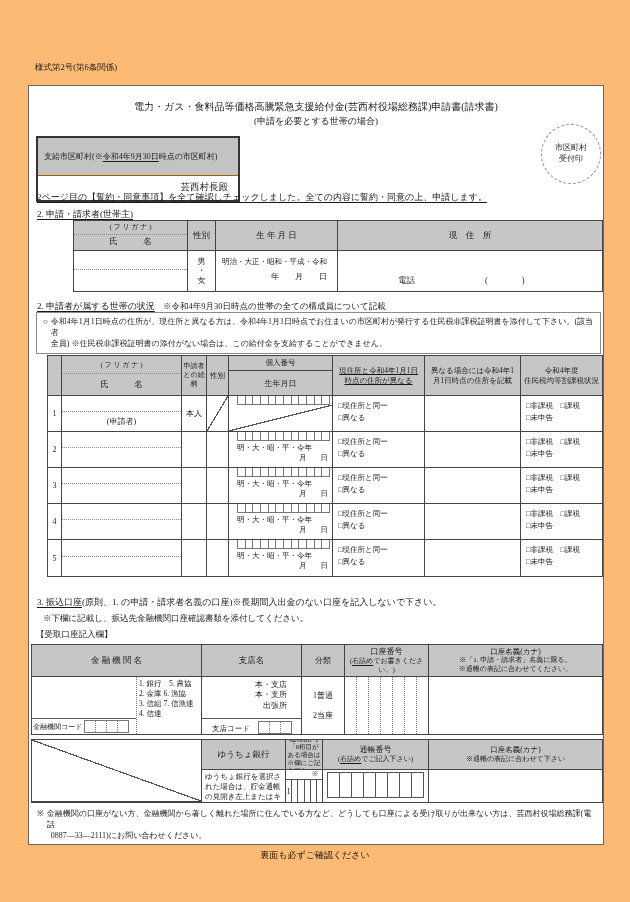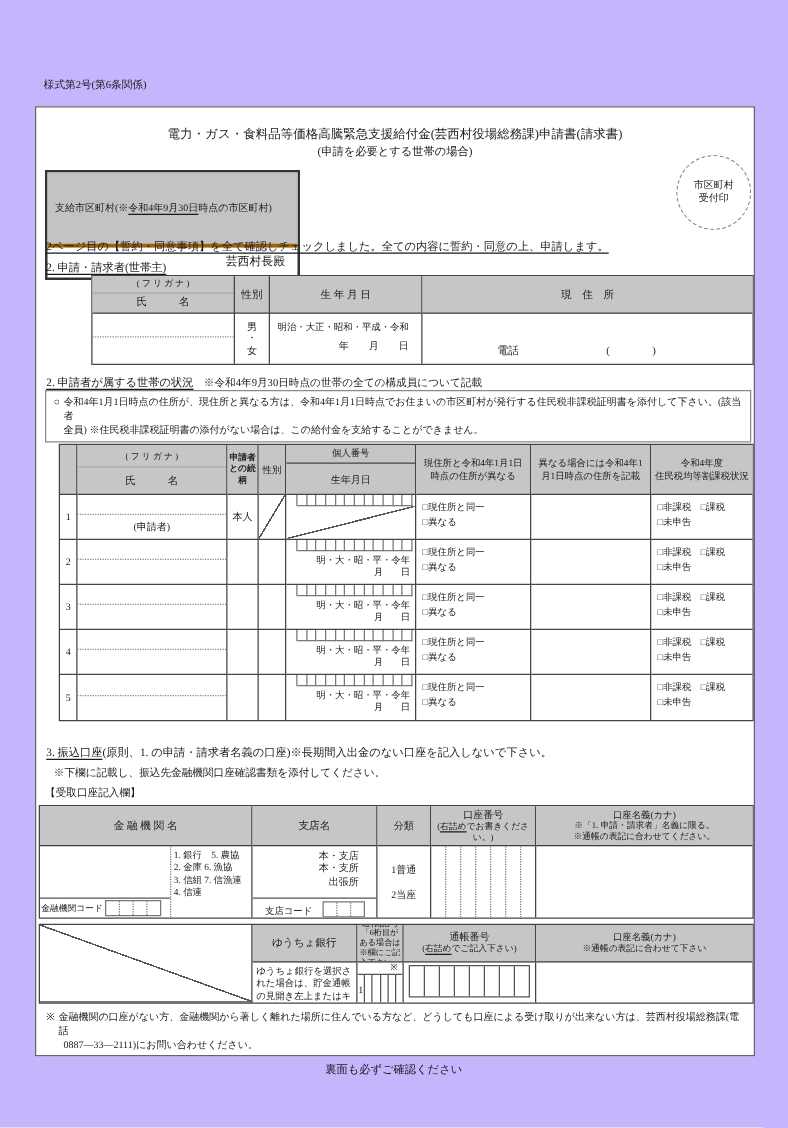--- a/index.html
+++ b/index.html
@@ -1,24 +1,24 @@
 <!DOCTYPE html>
 <html><head>
 <meta charset="utf-8">
 <style>
   html,body{margin:0;padding:0;}
-  .page{position:relative;width:630px;height:902px;background:#c4b5fd;
+  .page{position:relative;width:630px;height:902px;background:#fdba74;
         font-family:"Liberation Serif","DejaVu Serif",serif;color:#1a1a1a;overflow:hidden;}
   .abs{position:absolute;}
   .ctr{text-align:center;width:100%;}
   .ul{text-decoration:underline;text-underline-offset:2px;}
   .outer{position:absolute;left:28px;top:85px;width:574px;height:758px;border:1px solid #666;background:#fff;}
   
   .recipient{position:absolute;left:7px;top:50px;width:200px;border:2px solid #333;}
-  .rc-top{background:#c3c3c3;border-bottom:3px solid #a16207;font-size:8px;padding:23px 6px;}
+  .rc-top{background:#c3c3c3;border-bottom:1px solid #a16207;font-size:8px;padding:13px 6px;}
   .rc-bot{height:17px;font-size:9.5px;text-align:right;padding:5px 10px 2px 0;}
   
   .stamp{position:absolute;left:512px;top:38px;width:58px;height:58px;border:1.5px dashed #8a8a8a;
          border-radius:50%;display:flex;flex-direction:column;align-items:center;justify-content:center;
          font-size:8px;line-height:1.35;color:#222;}
   
   .grid{display:grid;border:1px solid #444;background:#fff;}
   .grid>div{border-right:1px solid #444;border-bottom:1px solid #444;position:relative;overflow:hidden;}
   .grid>div.lc{border-right:none;}
   .grid>div.lr{border-bottom:none;}
@@ -29,21 +29,21 @@
   .namecell{display:flex;flex-direction:column;}
   .namecell .fu{flex:1;border-bottom:1px dotted #8a8a8a;display:flex;align-items:center;justify-content:center;font-size:7px;}
   .namecell .nm{flex:1.2;display:flex;align-items:center;justify-content:center;font-size:8.5px;}
   
   .diag-down{background:linear-gradient(to bottom right,transparent calc(50% - 0.6px),#555 calc(50% - 0.6px),#555 calc(50% + 0.6px),transparent calc(50% + 0.6px));}
   .diag-up{background:linear-gradient(to top right,transparent calc(50% - 0.6px),#555 calc(50% - 0.6px),#555 calc(50% + 0.6px),transparent calc(50% + 0.6px));}
   
   .mboxes{display:flex;height:9px;width:92px;margin-left:8px;border-left:1px solid #777;}
   .mboxes i{display:block;flex:1;border-right:1px solid #777;border-bottom:1px solid #777;}
   .dob{font-size:7.5px;padding:2px 4px 0 8px;}
-  .dob .l1{display:flex;justify-content:flex-end;}
+  .dob .l1{display:flex;justify-content:flex-start;}
   .dob .l2{text-align:right;}
   .dob .l2 .m{margin-right:14px;}
   .chk{font-size:7.5px;line-height:1.6;padding:4px 2px 0 5px;}
   
   .types{position:absolute;left:107px;top:2px;font-size:7.5px;line-height:1.32;}
   .subdot{position:absolute;left:104px;top:0;bottom:0;border-left:1px dotted #777;}
   .strip{position:absolute;bottom:0;left:0;height:15px;border-top:1px solid #555;display:flex;align-items:center;}
   .codeboxes{display:flex;height:11px;border:1px solid #777;margin-left:2px;}
   .codeboxes i{display:block;width:10px;border-right:1px dotted #777;}
   .codeboxes i:last-child{border-right:none;}
@@ -130,27 +130,27 @@
       </div>
     </div>
 
     <div class="grid abs" style="left:18px;top:269px;width:554px;grid-template-columns:14px 120px 25px 22px 104px 92px 96px 81px;grid-template-rows:40px repeat(5,36px);">
 
       <div class="gr"></div>
       <div class="gr namecell">
         <div class="fu">( フ リ ガ ナ )</div>
         <div class="nm">氏　　　名</div>
       </div>
-      <div class="gr hcol" style="font-size:7px;font-weight:bold;">申請者との続柄</div>
+      <div class="gr hcol" style="font-size:7px;">申請者との続柄</div>
       <div class="gr hcol" style="font-size:7.5px;">性別</div>
       <div class="gr" style="display:flex;flex-direction:column;">
         <div style="height:14px;border-bottom:1px solid #444;display:flex;align-items:center;justify-content:center;font-size:7.5px;">個人番号</div>
         <div style="flex:1;display:flex;align-items:center;justify-content:center;font-size:8px;">生年月日</div>
       </div>
-      <div class="gr hcol" style="padding:0 3px;">現住所と令和4年1月1日時点の住所が異なる</div>
+      <div class="gr hcol" style="padding:0 3px;text-decoration:underline;">現住所と令和4年1月1日時点の住所が異なる</div>
       <div class="gr hcol" style="padding:0 3px;">異なる場合には令和4年1月1日時点の住所を記載</div>
       <div class="gr hcol lc">
         <div>令和4年度</div>
         <div>住民税均等割課税状況</div>
       </div>
 
       <div class="hc" style="font-size:8px;">1</div>
       <div class="namecell">
         <div class="fu"></div>
         <div class="nm" style="font-size:8px;">(申請者)</div>

